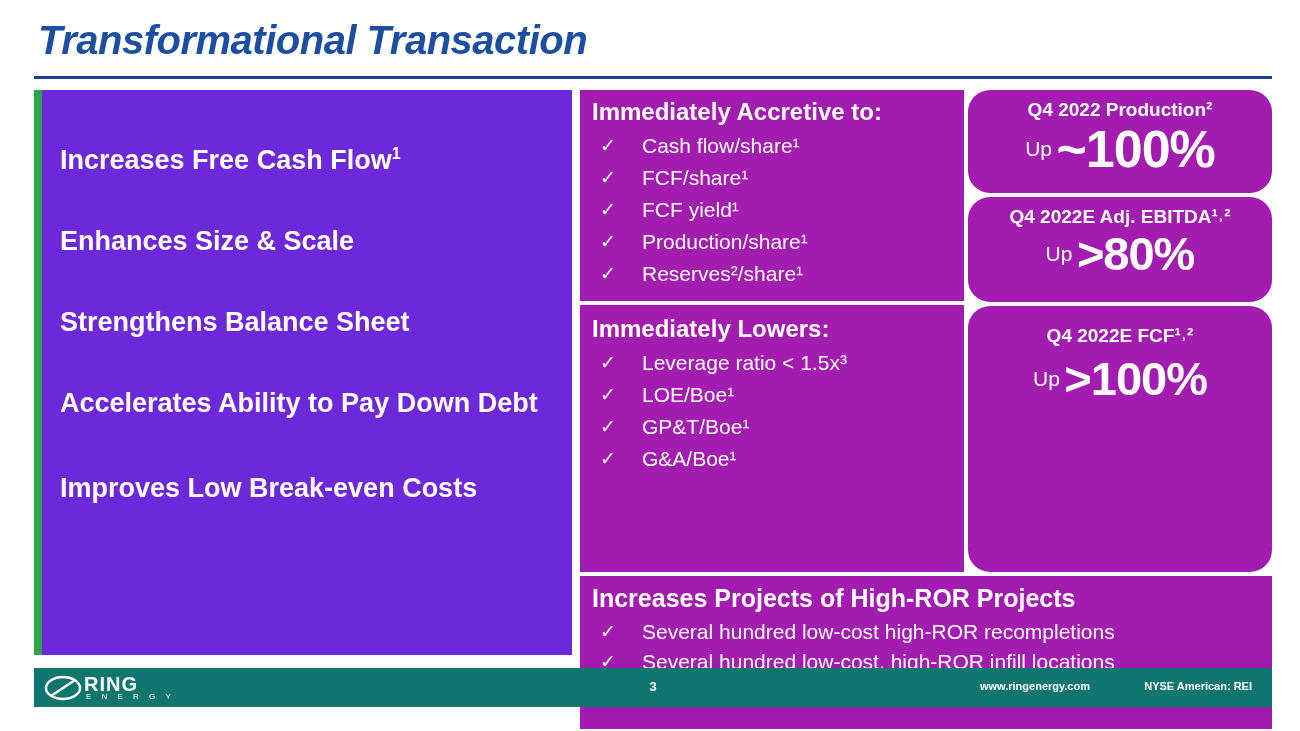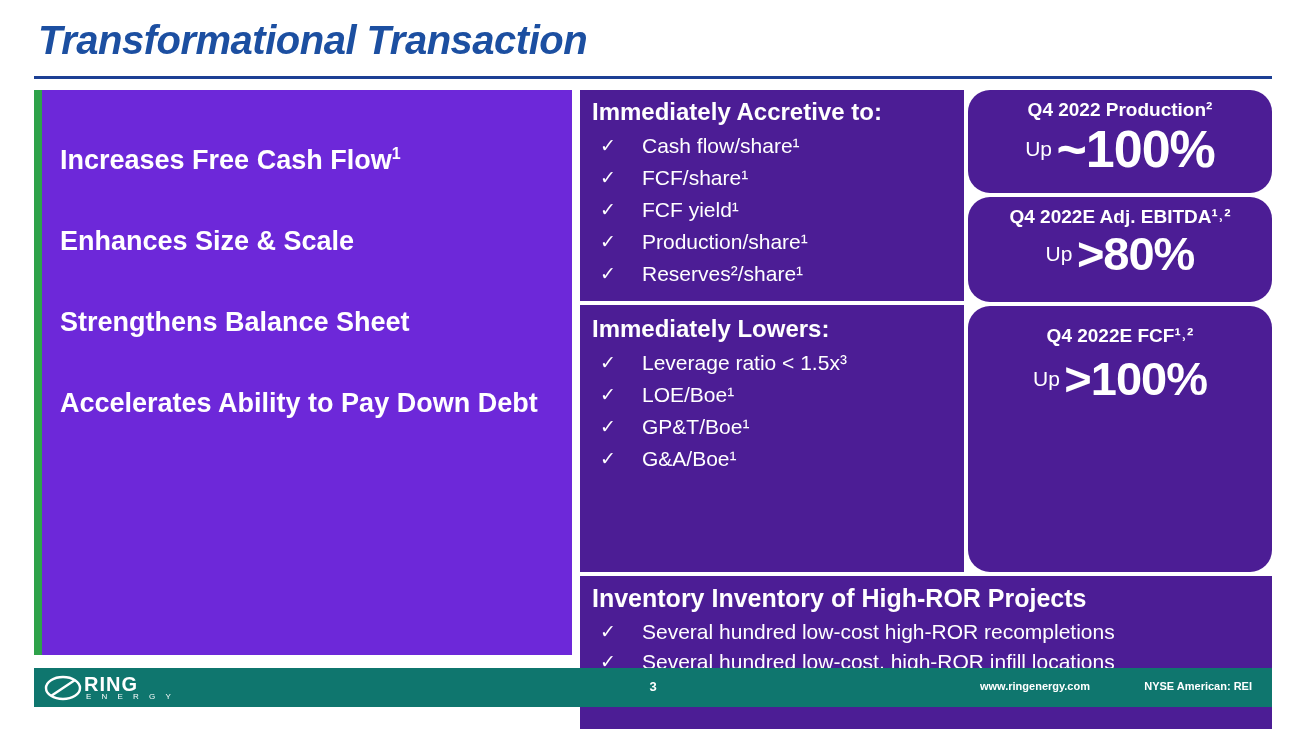--- a/index.html
+++ b/index.html
@@ -52,21 +52,21 @@
     font-size:27px;
     font-weight:bold;
     line-height:39px;
     margin-bottom:42px;
   }
   .left-item.two{ margin-bottom:46px; }
   .sup{ font-size:16px; vertical-align:super; }
   
   .card{
     position:absolute;
-    background:#4c1d95;
+    background:#a21caf;
     color:#ffffff;
     box-sizing:border-box;
   }
   .card-head{
     font-size:24px;
     font-weight:bold;
   }
   ul.checks{
     list-style:none;
     margin:4px 0 0 0;
@@ -178,20 +178,23 @@
         <span>Increases Free Cash Flow</span><span class="sup">1</span>
       </div>
       <div class="left-item">
         <span>Enhances Size &amp; Scale</span>
       </div>
       <div class="left-item">
         <span>Strengthens Balance Sheet</span>
       </div>
       <div class="left-item two">
         <span>Accelerates Ability to Pay Down Debt</span>
+      </div>
+      <div class="left-item">
+        <span>Improves Low Break-even Costs</span>
       </div>
     </div>
   </div>
 
   <div class="card" id="accretive">
     <div class="card-head">Immediately Accretive to:</div>
     <ul class="checks">
       <li><span class="chk">✓</span><span>Cash flow/share¹</span></li>
       <li><span class="chk">✓</span><span>FCF/share¹</span></li>
       <li><span class="chk">✓</span><span>FCF yield¹</span></li>
@@ -204,21 +207,21 @@
     <div class="card-head">Immediately Lowers:</div>
     <ul class="checks">
       <li><span class="chk">✓</span><span>Leverage ratio &lt; 1.5x³</span></li>
       <li><span class="chk">✓</span><span>LOE/Boe¹</span></li>
       <li><span class="chk">✓</span><span>GP&amp;T/Boe¹</span></li>
       <li><span class="chk">✓</span><span>G&amp;A/Boe¹</span></li>
     </ul>
   </div>
 
   <div class="card" id="inventory">
-    <div class="inv-head">Inventory Inventory of High-ROR Projects</div>
+    <div class="inv-head">Increases Projects of High-ROR Projects</div>
     <ul class="checks">
       <li><span class="chk">✓</span><span>Several hundred low-cost high-ROR recompletions</span></li>
       <li><span class="chk">✓</span><span>Several hundred low-cost, high-ROR infill locations</span></li>
       <li><span class="chk">✓</span><span>PROB, POSS – significant low-cost high ROR step outs</span></li>
     </ul>
   </div>
 
   <div class="card stat" id="prod">
     <span class="label">Q4 2022 Production²</span>
     <span class="valrow">

